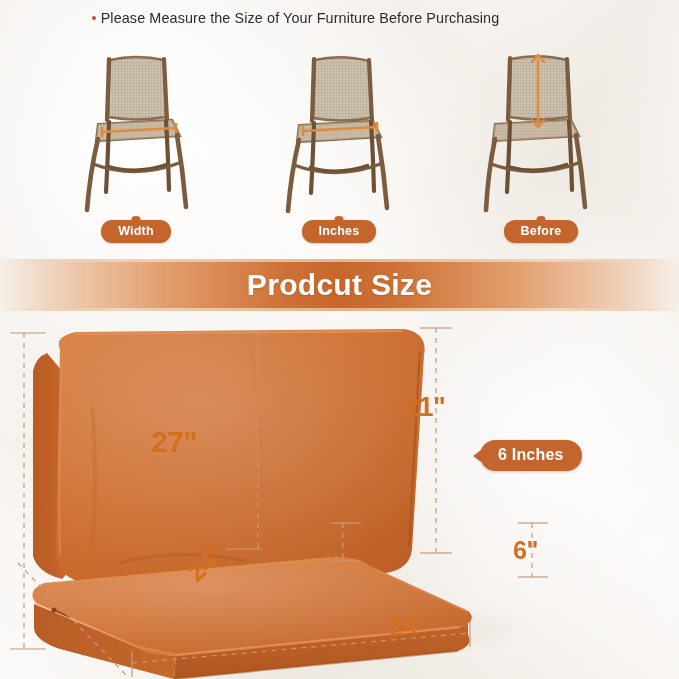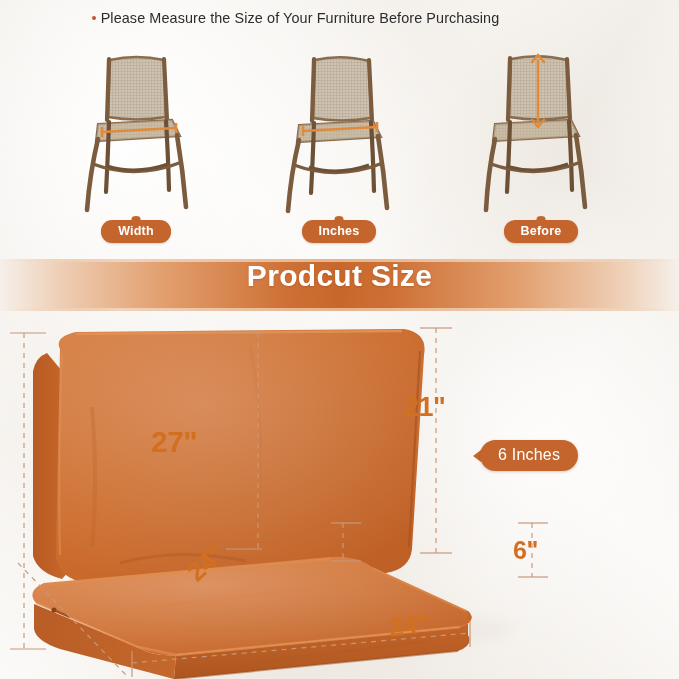--- a/index.html
+++ b/index.html
@@ -79,21 +79,21 @@
     background:linear-gradient(90deg,
        rgba(246,240,234,1) 0%,
        rgba(238,206,180,1) 9%,
        rgba(226,159,110,1) 24%,
        rgba(206,113,54,1) 42%,
        rgba(200,103,44,1) 50%,
        rgba(206,113,54,1) 58%,
        rgba(226,159,110,1) 76%,
        rgba(238,206,180,1) 91%,
        rgba(246,240,234,1) 100%);
-    display:flex; justify-content:center;
+    display:flex; align-items:center; justify-content:center;
   }
   .banner-edge{
     position:absolute; left:0; width:679px; height:3px;
     background:linear-gradient(90deg,
        rgba(246,240,234,0) 0%, rgba(240,215,192,.9) 18%,
        rgba(232,183,143,.95) 50%, rgba(240,215,192,.9) 82%,
        rgba(246,240,234,0) 100%);
   }
   .banner-edge.top{ top:0; }
   .banner-edge.bot{ bottom:0; }
@@ -129,21 +129,21 @@
   }
   .callout-arrow{
     width:0; height:0;
     border-top:6px solid transparent;
     border-bottom:6px solid transparent;
     border-right:8px solid #c4652d;
     margin-right:-1px;
   }
   .callout-pill{
     background:#c4652d; color:#fff;
-    font-size:16px; font-weight:normal;
+    font-size:16px; font-weight:bold;
     padding:6px 18px 7px; border-radius:16px;
     letter-spacing:.2px;
     box-shadow:0 1px 3px rgba(120,60,20,.25);
   }
 </style>
 </head>
 <body>
 
 <div class="paper-texture"></div>
 

